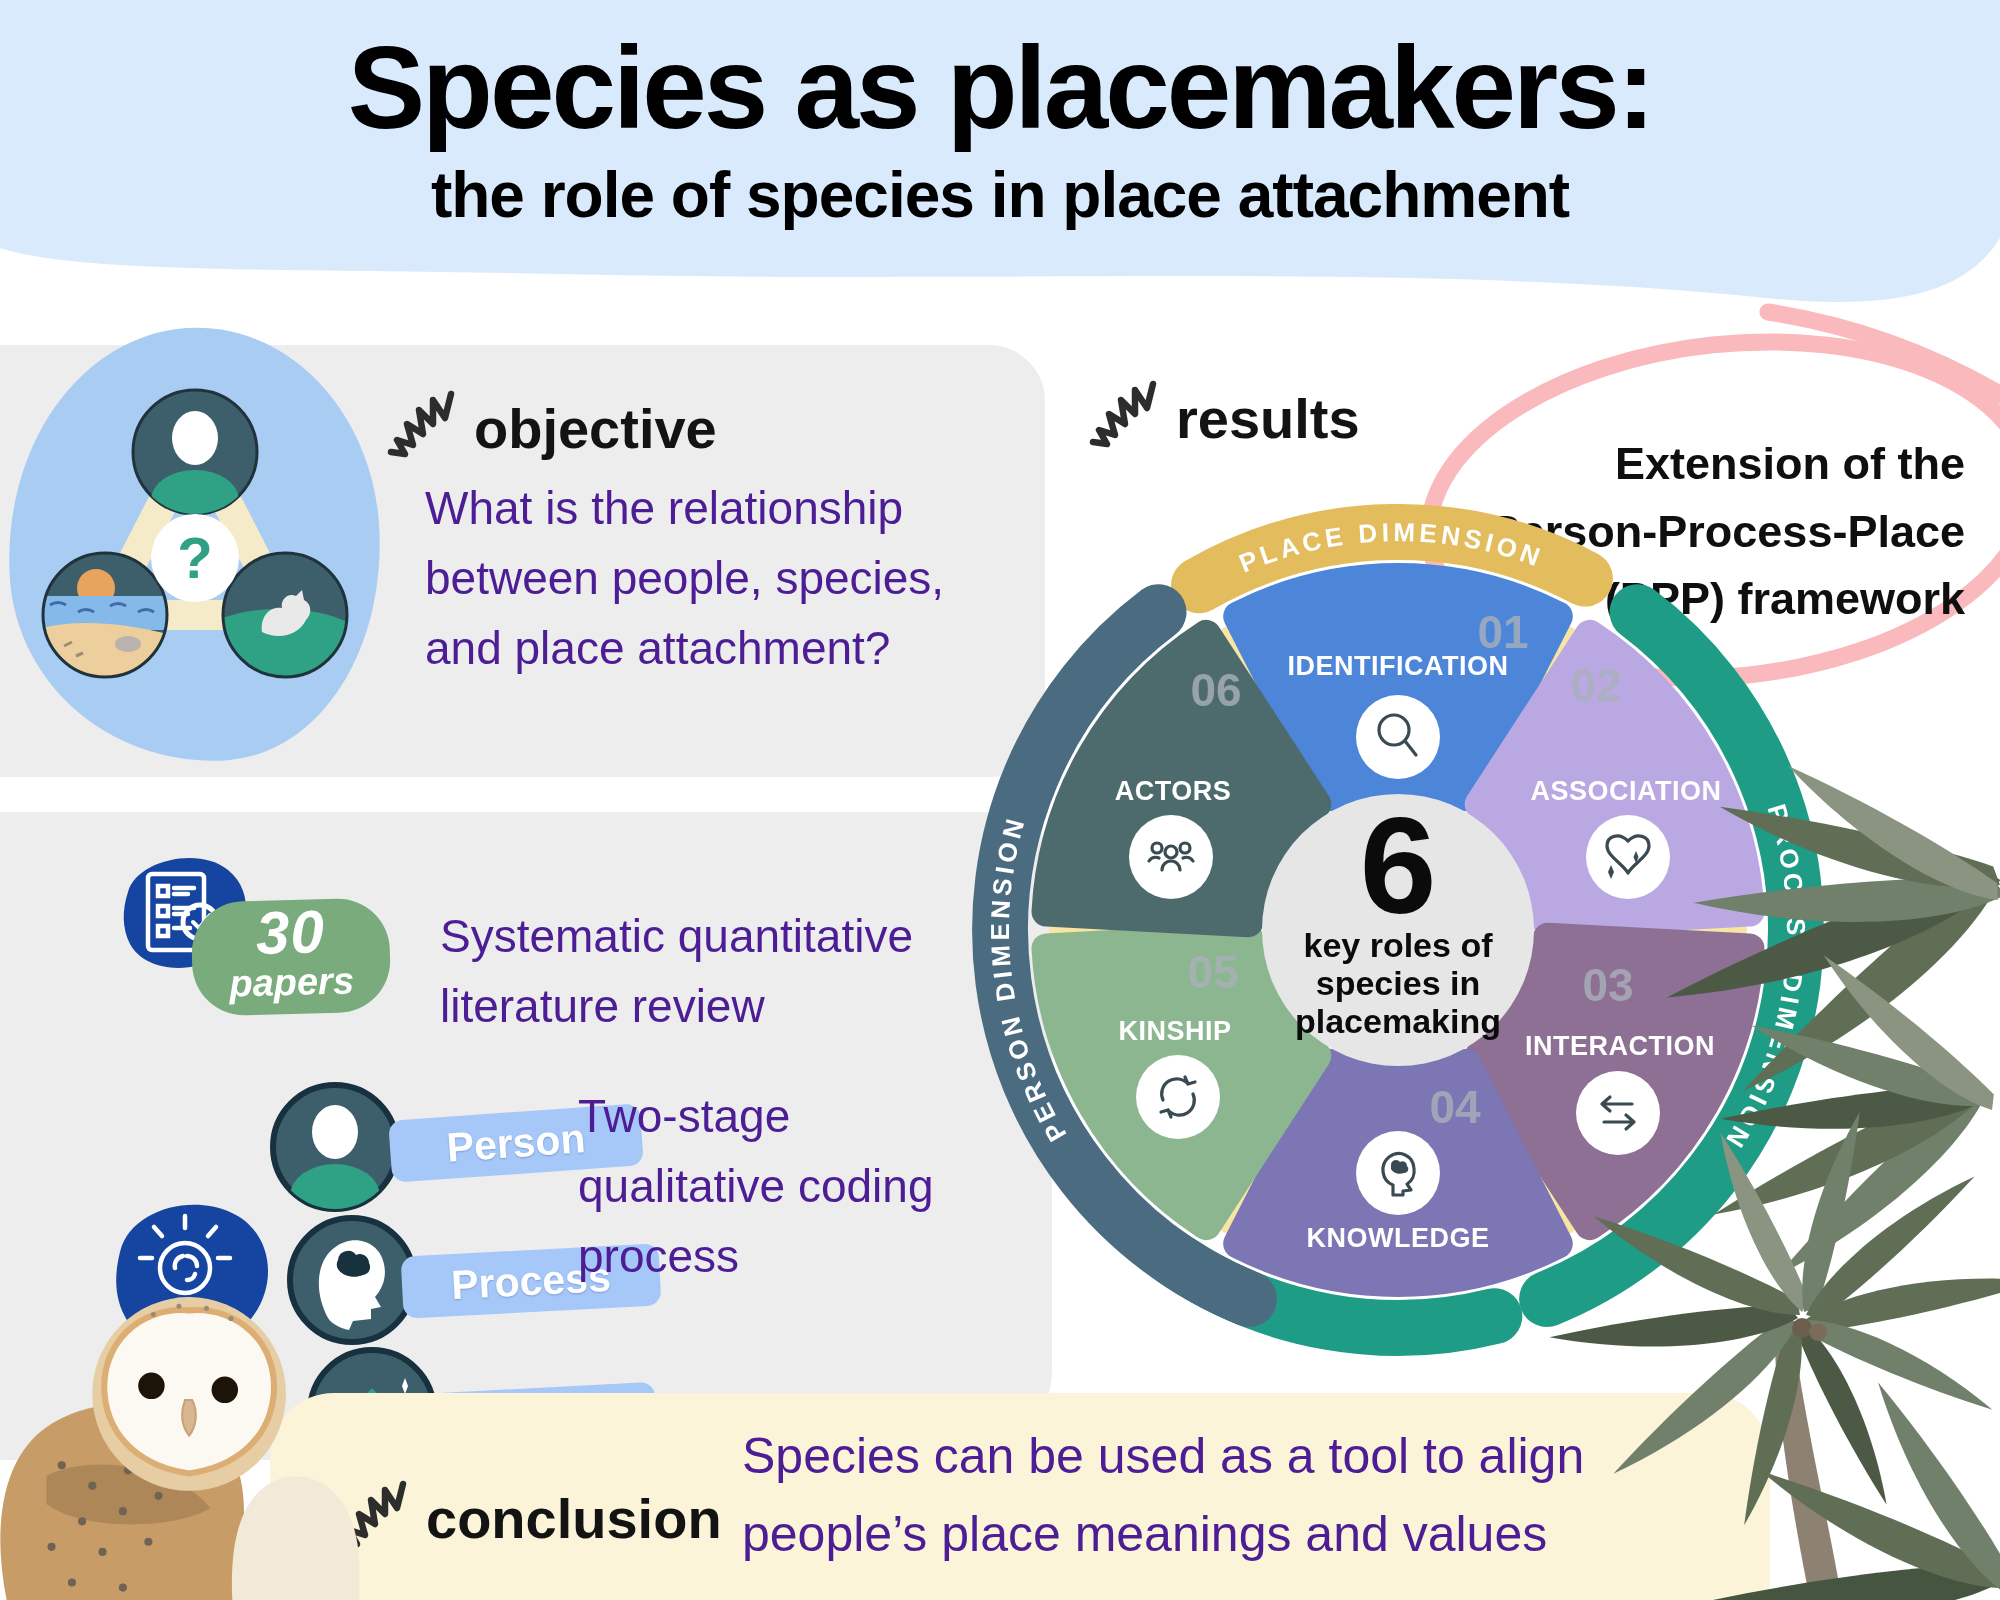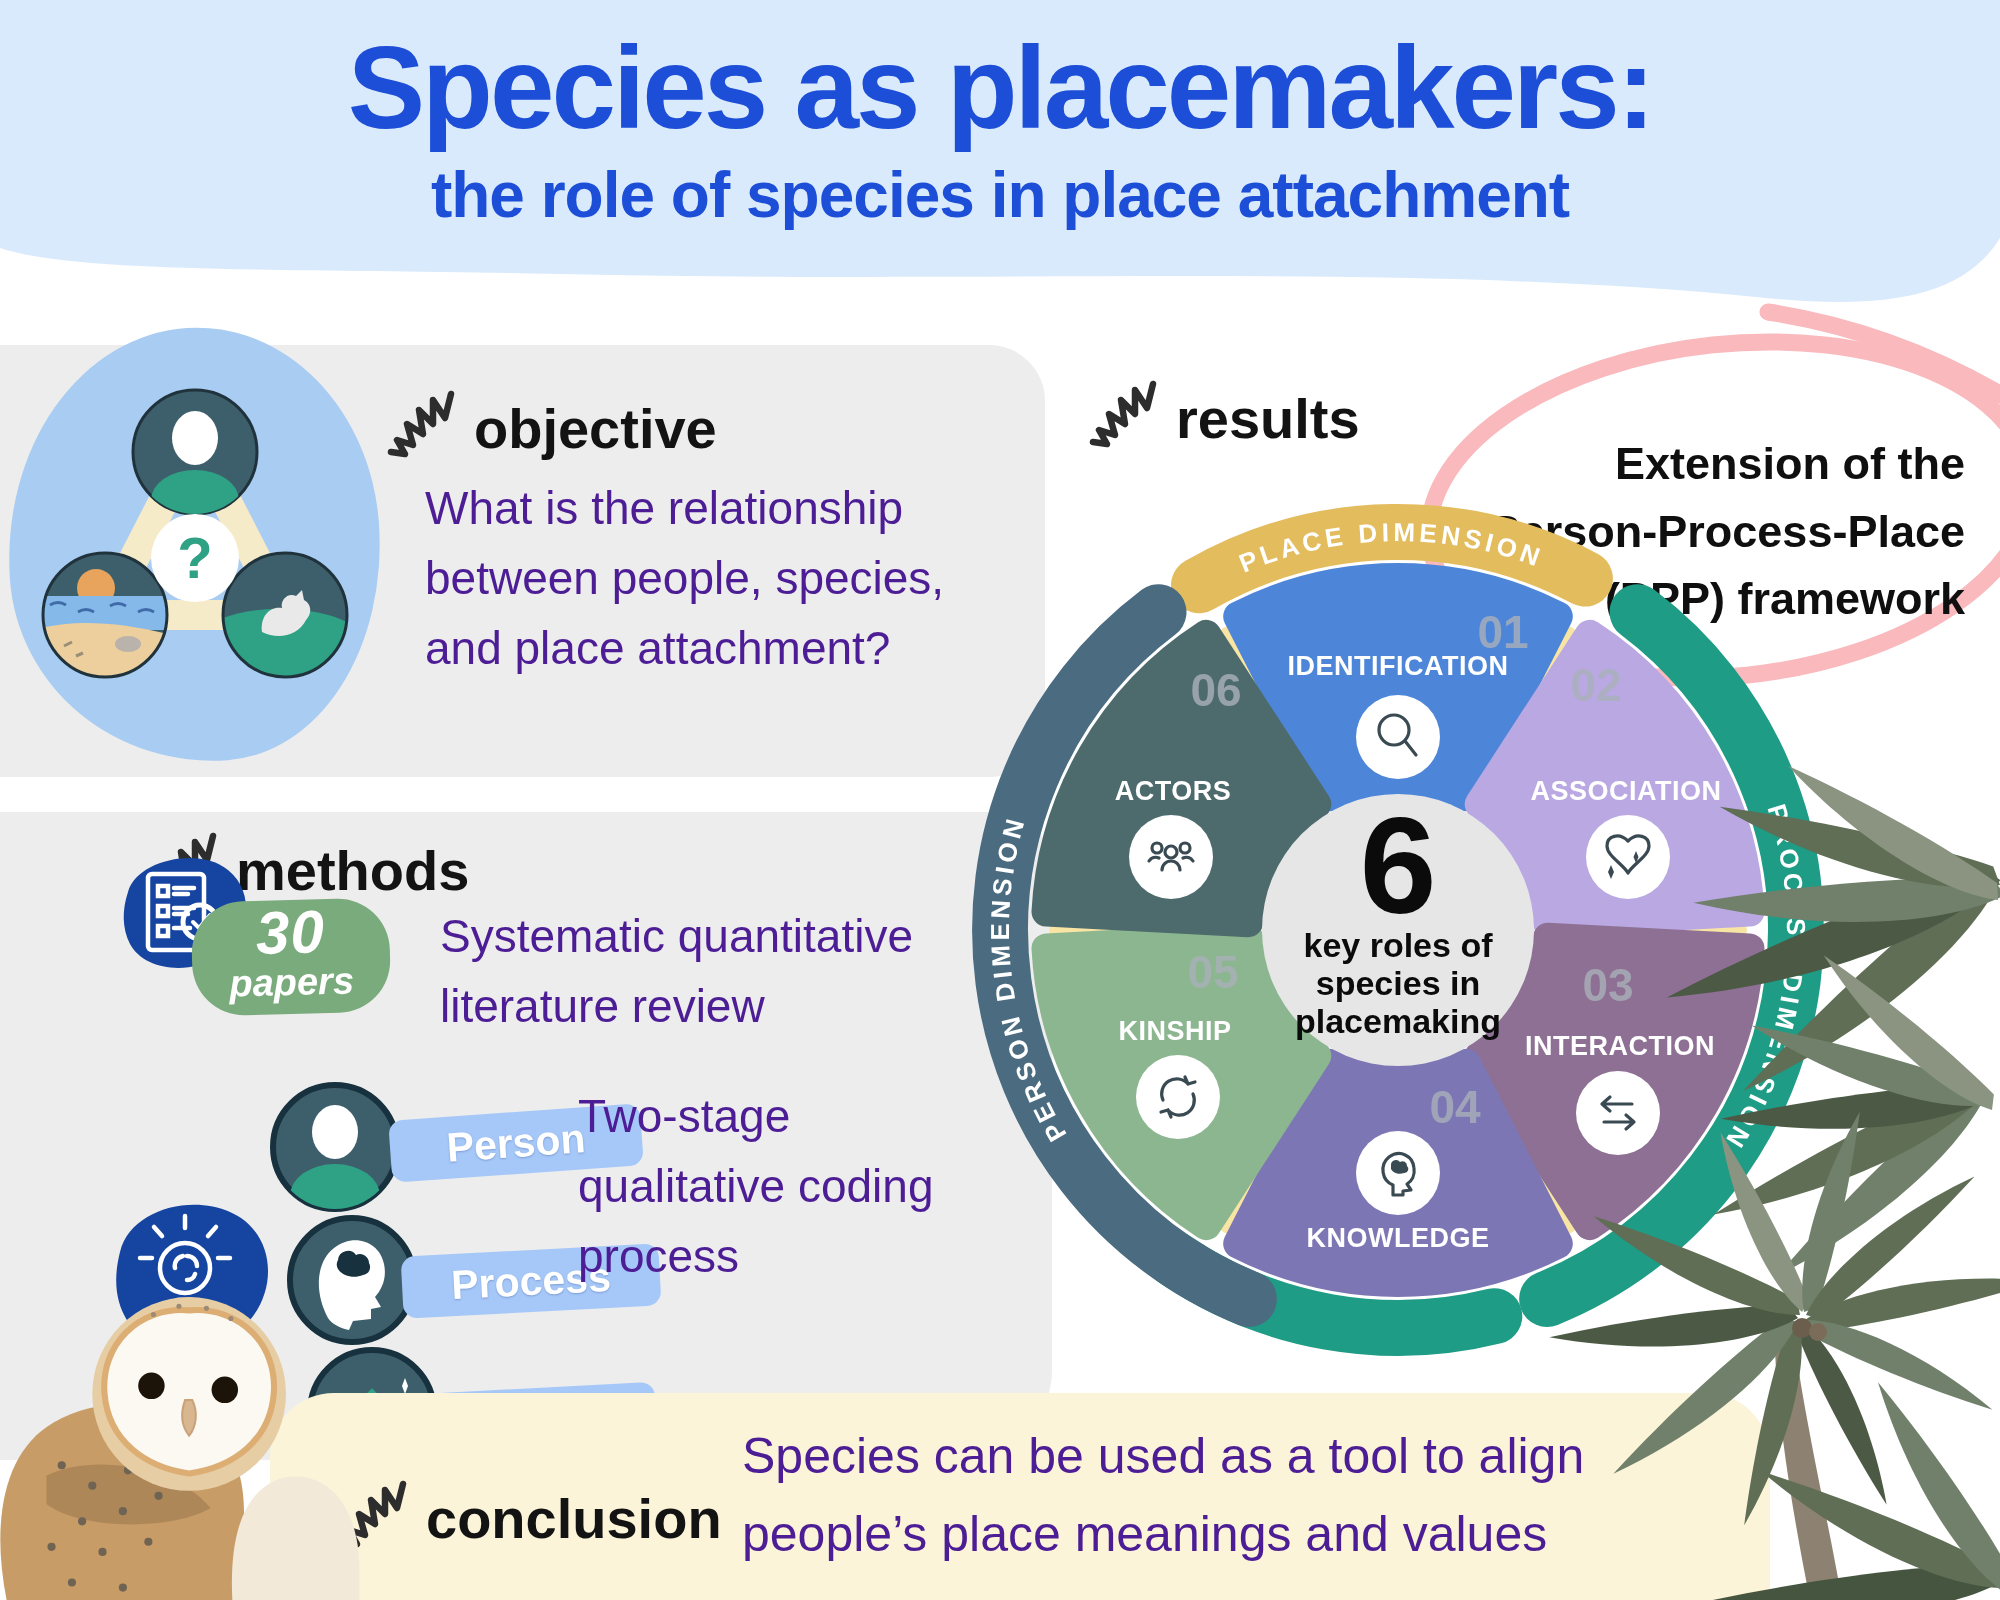--- a/index.html
+++ b/index.html
@@ -1,21 +1,21 @@
 <!DOCTYPE html>
 <html><head>
 <meta charset="utf-8">
 <style>
   html,body{margin:0;padding:0;background:#fff;}
   #canvas{position:relative;width:2000px;height:1600px;overflow:hidden;background:#fff;
           font-family:"Liberation Sans",sans-serif;}
   .abs{position:absolute;}
   svg{display:block;overflow:visible;}
   
-  #title-block{left:0;top:28px;width:2000px;text-align:center;color:#1d4ed8;}
+  #title-block{left:0;top:28px;width:2000px;text-align:center;color:#000000;}
   #main-title{font-size:116px;font-weight:700;letter-spacing:-3px;line-height:1.05;}
   #sub-title{font-size:64px;font-weight:700;letter-spacing:-1px;margin-top:8px;}
   
   .gray-panel{background:#ededed;}
   #objective-panel{left:0;top:345px;width:1045px;height:432px;border-radius:0 56px 56px 0;}
   #methods-panel{left:0;top:812px;width:1052px;height:648px;border-radius:0 56px 90px 0;}
   #conclusion-panel{left:270px;top:1393px;width:1500px;height:207px;background:#fbf4d8;border-radius:64px 64px 0 0;}
   
   .heading-row{display:flex;align-items:center;}
   .h-txt{position:relative;font-size:56px;font-weight:700;color:#131313;padding:4px 20px;}
@@ -112,26 +112,20 @@
     </svg>
     <div class="h-txt">objective</div>
   </div>
   <div class="abs body-text" style="left:425px;top:474px">
     <span>What is the relationship</span>
     <span>between people, species,</span>
     <span>and place attachment?</span>
   </div>
 
   <div class="abs gray-panel" id="methods-panel"></div>
-  <div class="abs heading-row" style="left:150px;top:830px">
-    <svg width="66" height="80" viewBox="0 0 66 80">
-      <path class="doodle" d="M3,64 L17,66 L9,52 L25,57 L19,36 L35,46 L31,22 L45,36 L45,12 L57,30 L63,6"></path>
-    </svg>
-    <div class="h-txt">methods</div>
-  </div>
 
   <svg class="abs" style="left:108px;top:852px" width="150" height="126" viewBox="0 0 150 126">
     <path d="M20,40 C28,8 92,-6 120,18 C148,40 142,86 112,104 C80,124 36,118 22,92 C14,76 14,58 20,40 Z" fill="#1545a0"></path>
     <g stroke="#fff" fill="none" stroke-width="4.5" stroke-linecap="round">
       <rect x="40" y="22" width="56" height="76" rx="4"></rect>
       <rect x="50" y="34" width="10" height="10"></rect>
         <path d="M66,36 h20 M66,42 h14"></path>
       <rect x="50" y="54" width="10" height="10"></rect>
         <path d="M66,56 h20 M66,62 h14"></path>
       <rect x="50" y="74" width="10" height="10"></rect>

